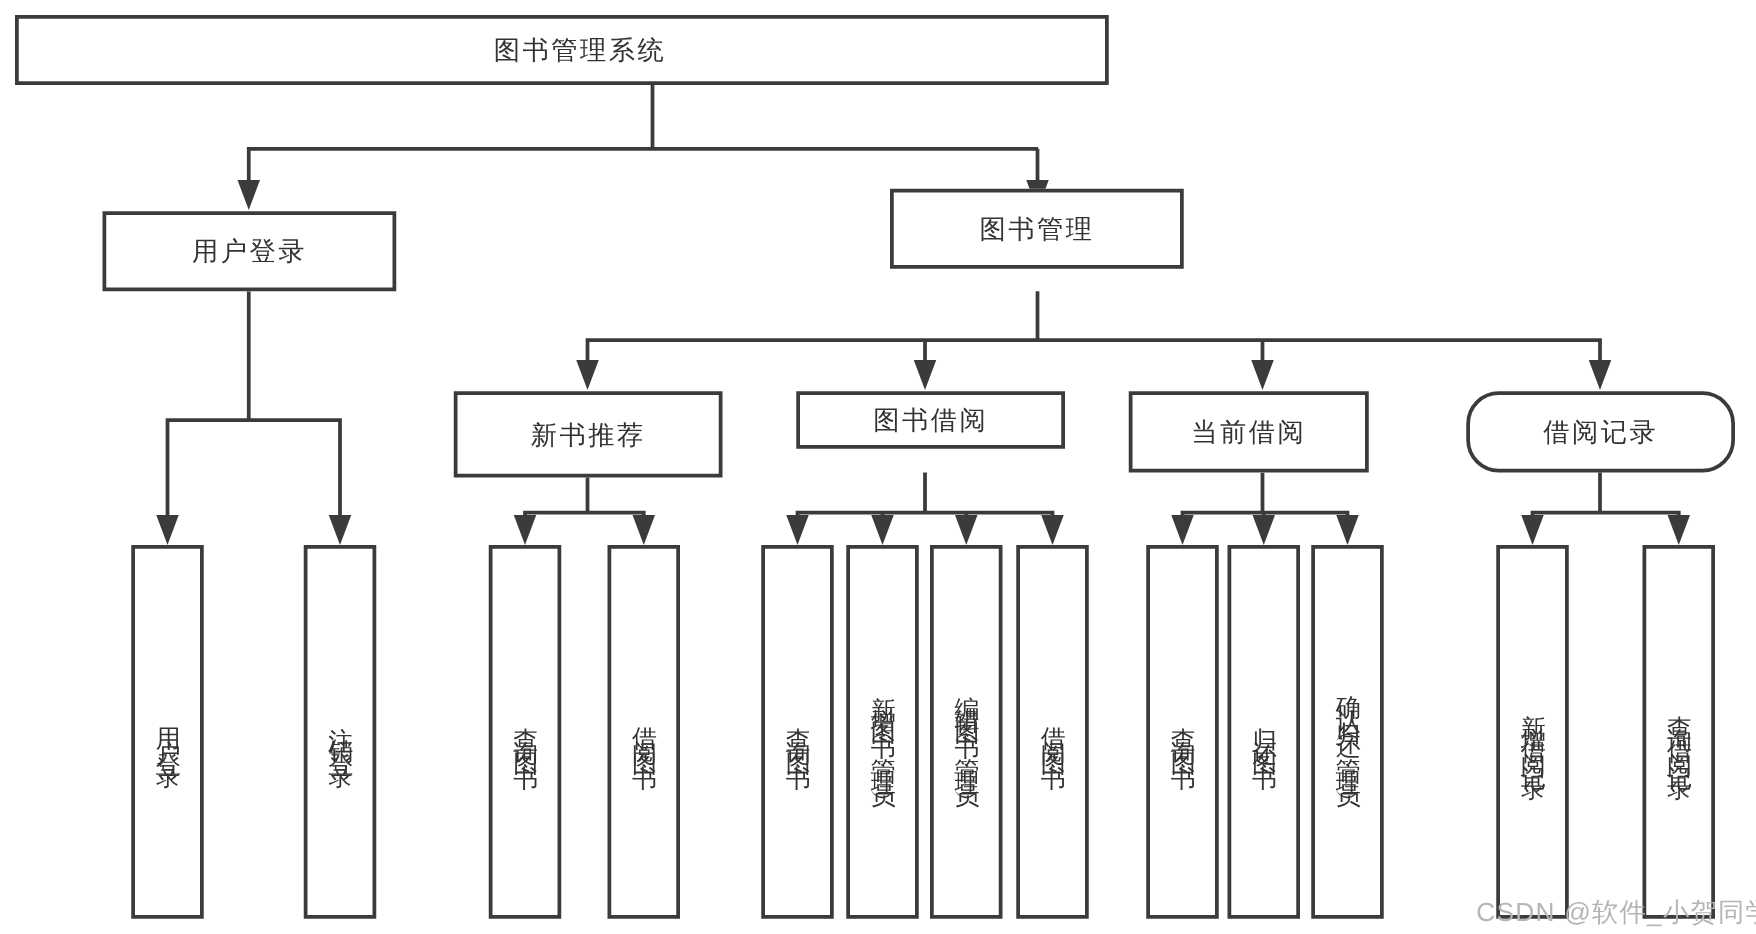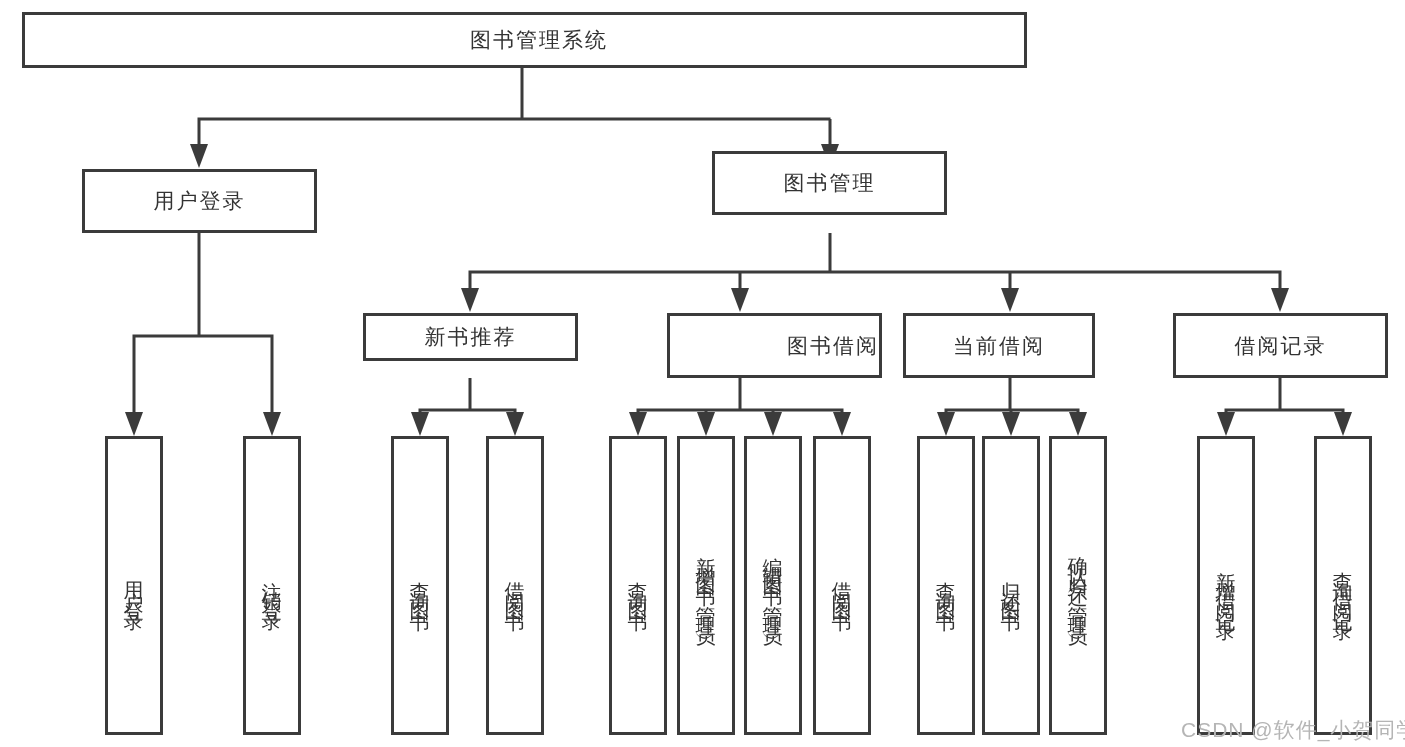--- a/index.html
+++ b/index.html
@@ -88,41 +88,41 @@
       <polygon points="764,412 782,412 773,436"></polygon>
       <polygon points="833,412 851,412 842,436"></polygon>
       <polygon points="937,412 955,412 946,436"></polygon>
       <polygon points="1002,412 1020,412 1011,436"></polygon>
       <polygon points="1069,412 1087,412 1078,436"></polygon>
       <polygon points="1217,412 1235,412 1226,436"></polygon>
       <polygon points="1334,412 1352,412 1343,436"></polygon>
     </g>
   </svg>
 
-  <div class="node hnode" style="left:22px; top:12px; width:1005px; height:56px;padding-left:29px;">
+  <div class="node hnode" style="left:12px; top:12px; width:875px; height:56px;padding-left:29px;">
     <span>图书管理系统</span>
   </div>
 
   <div class="node hnode" style="left:82px; top:169px; width:235px; height:64px;">
     <span>用户登录</span>
   </div>
   <div class="node hnode" style="left:712px; top:151px; width:235px; height:64px;">
     <span>图书管理</span>
   </div>
 
-  <div class="node hnode" style="left:363px; top:313px; width:215px; height:48px;">
+  <div class="node hnode" style="left:363px; top:313px; width:215px; height:69px;">
     <span>新书推荐</span>
   </div>
-  <div class="node hnode" style="left:667px; top:313px; width:215px; height:65px;justify-content:flex-end;">
+  <div class="node hnode" style="left:637px; top:313px; width:215px; height:46px;">
     <span>图书借阅</span>
   </div>
   <div class="node hnode" style="left:903px; top:313px; width:192px; height:65px;">
     <span>当前借阅</span>
   </div>
-  <div class="node hnode" style="left:1173px; top:313px; width:215px; height:65px;">
+  <div class="node hnode" style="left:1173px; top:313px; width:215px; height:65px;border-radius:26px;">
     <span>借阅记录</span>
   </div>
 
   <div class="node vnode" style="left:105px; top:436px; width:58px; height:299px;">
     <span class="vtext">用户登录</span>
   </div>
   <div class="node vnode" style="left:243px; top:436px; width:58px; height:299px;">
     <span class="vtext">注销登录</span>
   </div>
 

